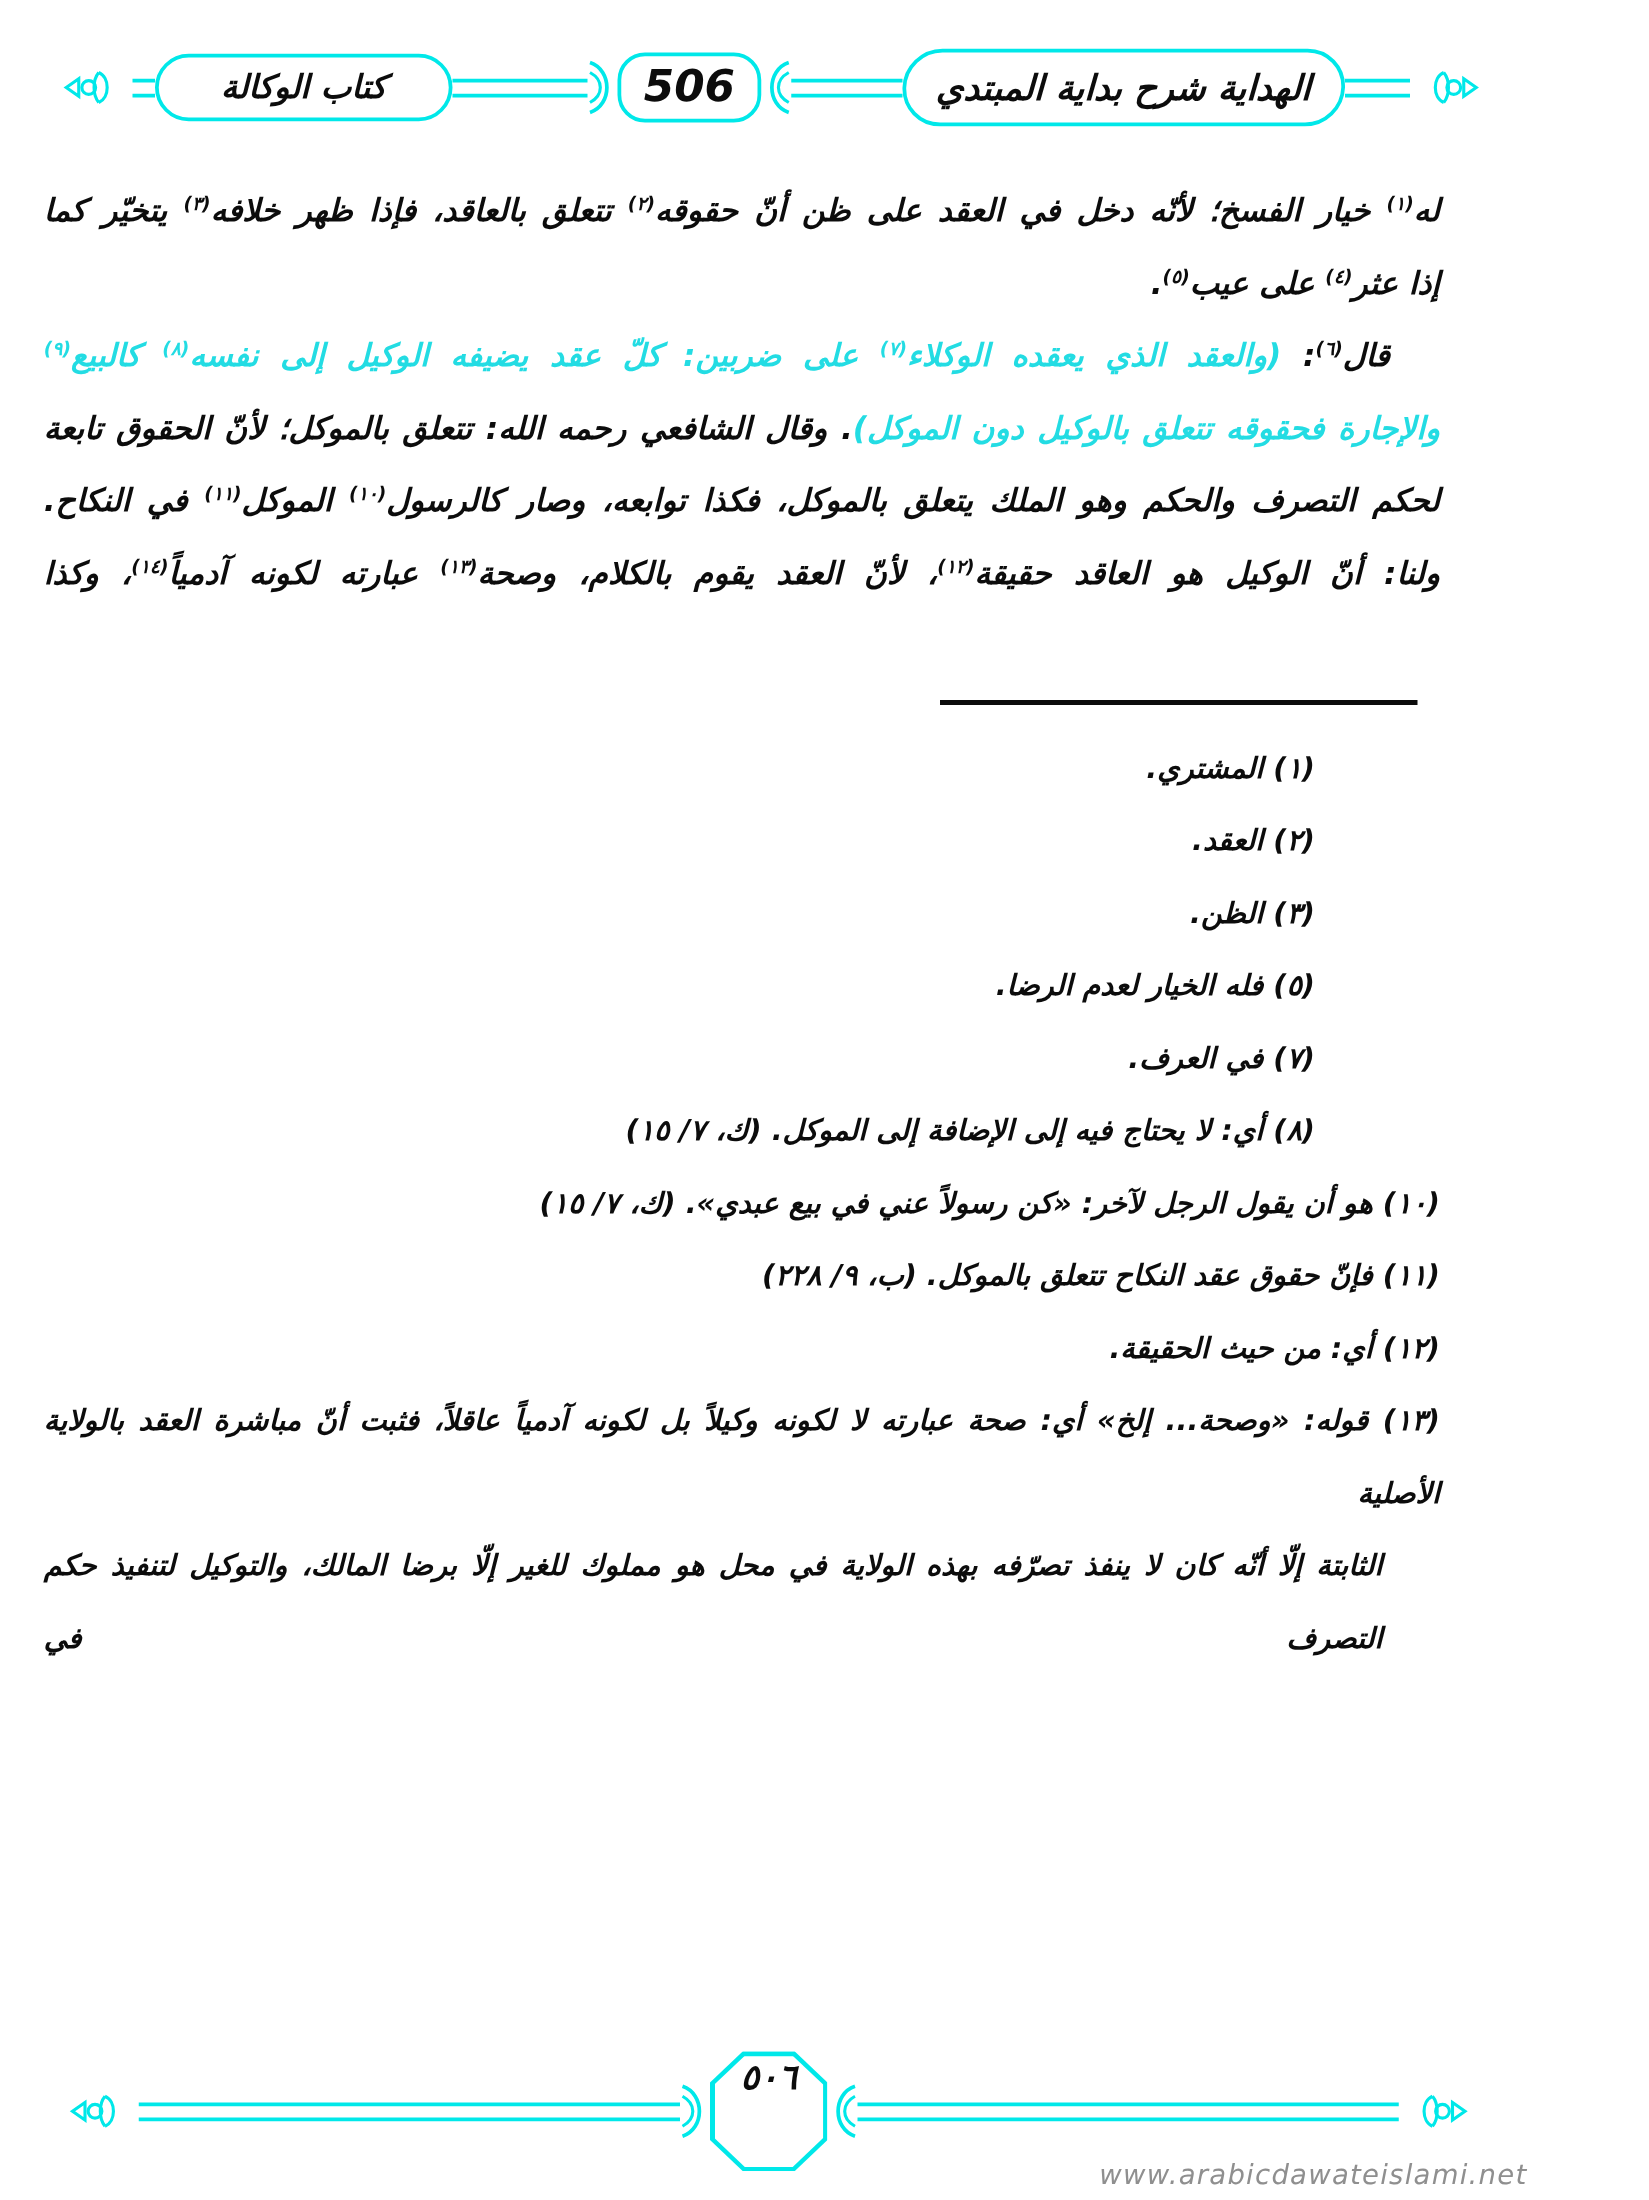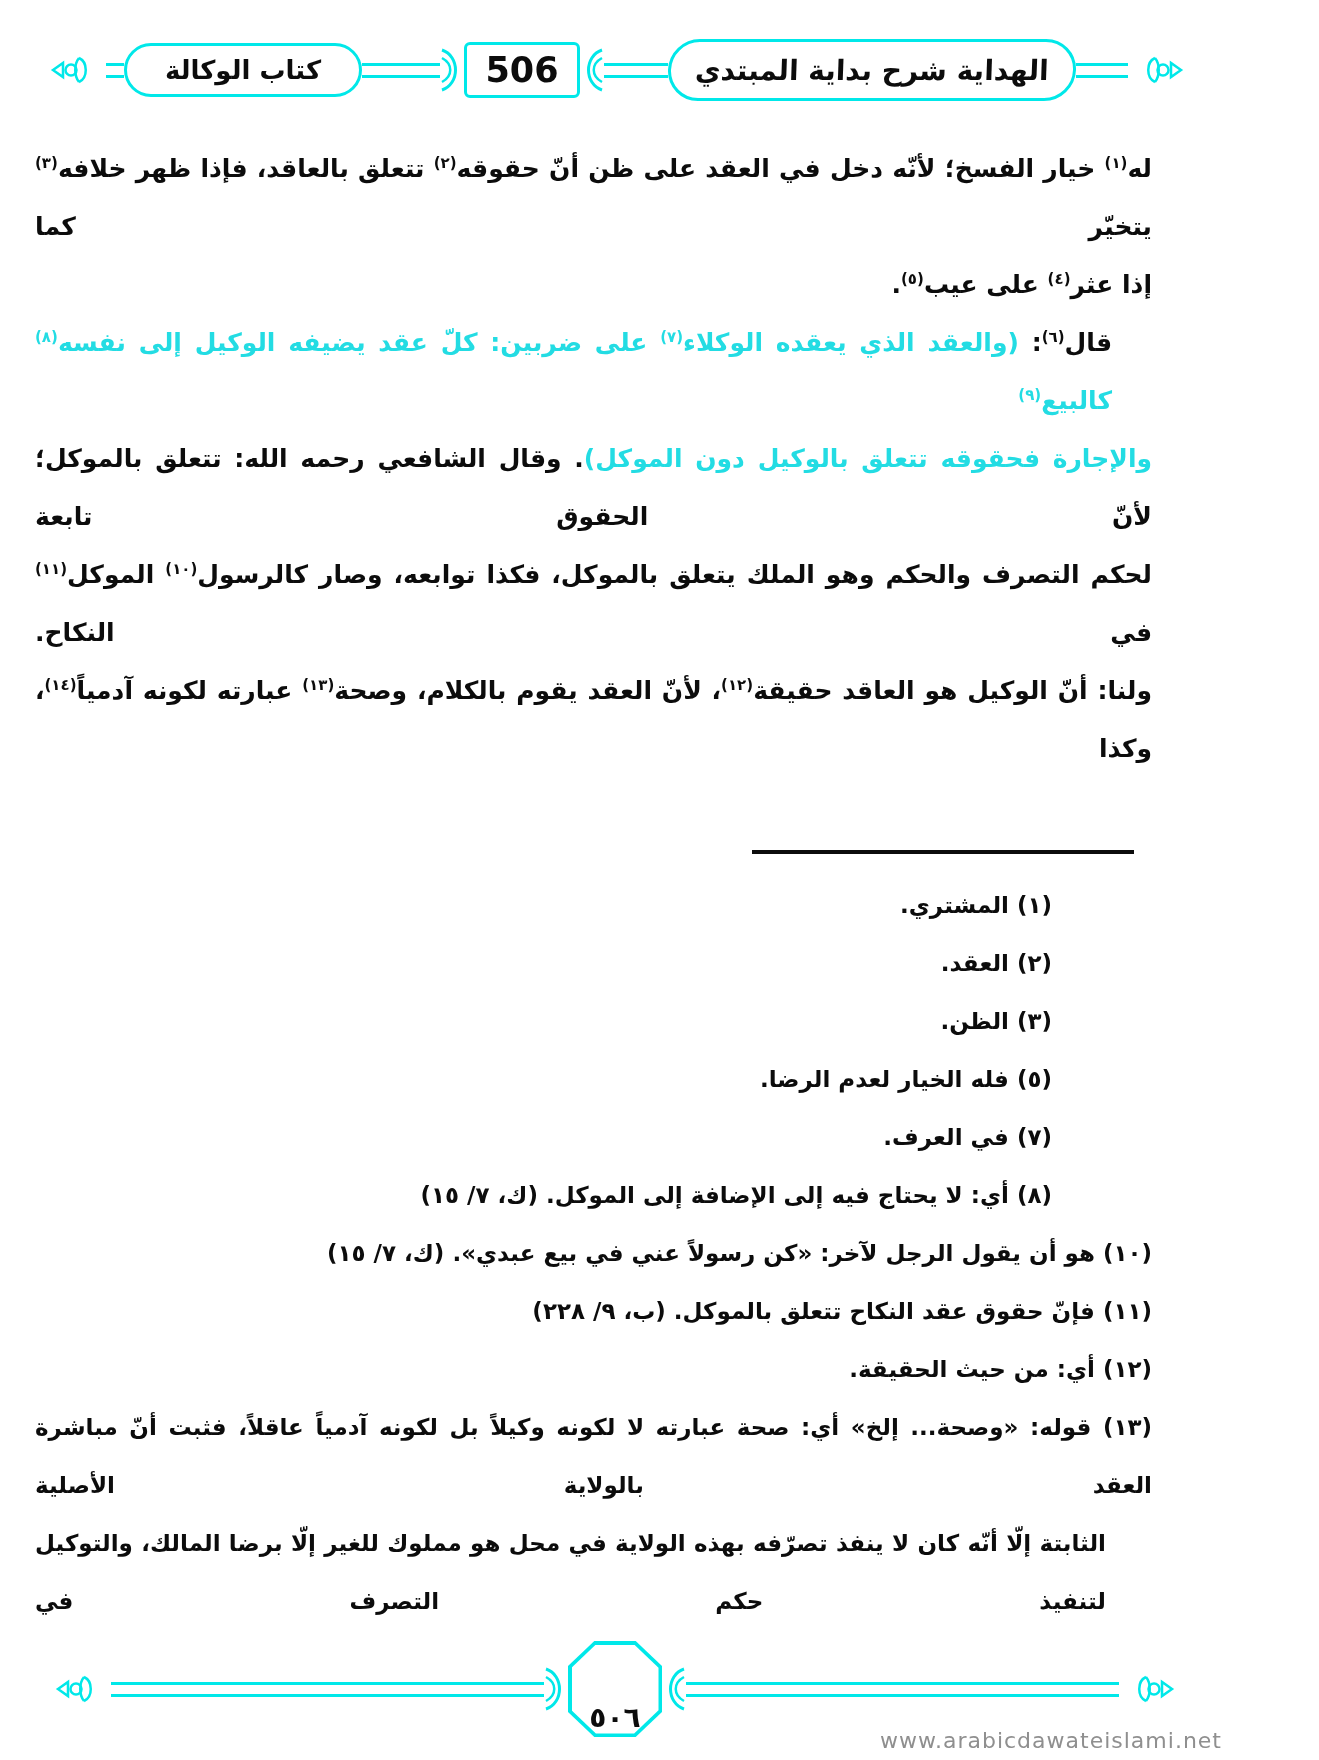--- a/index.html
+++ b/index.html
@@ -1,48 +1,48 @@
 <!DOCTYPE html>
 <html lang="ar" style="--accent: #00e8e9; --matn-text: #23dce3; --ink: #0c0c0c; --watermark: #8f8f8f; --paper: #ffffff;"><head>
 <meta charset="utf-8">
 <style>
   html,body{margin:0;padding:0;background:#fff;}
   .page{
     position:relative;width:1230px;height:1760px;background:var(--paper,#ffffff);
-    overflow:hidden;font-family:"DejaVu Sans",sans-serif;color:var(--ink,#0c0c0c);
+    overflow:hidden;font-family:"DejaVu Sans",sans-serif;color:var(--ink,#0c0c0c);font-style:italic;
   }
   
   .band{position:absolute;display:flex;align-items:center;direction:ltr;color:var(--accent,#00e8e9);}
   .header{top:36px;left:50px;right:46px;height:68px;}
   .bottom-border{top:1646px;left:55px;right:55px;height:86px;}
   .dline{height:9px;border-top:3px solid var(--accent);border-bottom:3px solid var(--accent);}
   .grow{flex:1 1 auto;}
   .cartouche{
     border:3px solid var(--accent);border-radius:34px;background:#fff;color:var(--ink);
     font-weight:bold;display:flex;align-items:center;justify-content:center;
     box-sizing:border-box;white-space:nowrap;
   }
   .section-cartouche{min-width:238px;height:54px;font-size:26px;padding:0 26px;}
   .title-cartouche{min-width:306px;height:62px;font-size:28px;padding:0 24px;transform:skewX(-2deg);}
   .num-badge{
-    border:3px solid var(--accent);border-radius:6px;background:#fff;color:var(--ink);
+    border:3px solid var(--accent);border-radius:22px;background:#fff;color:var(--ink);
     font-weight:bold;font-size:35px;height:56px;padding:0 18px;display:flex;align-items:center;
     font-family:"DejaVu Sans",sans-serif;direction:ltr;box-sizing:border-box;
   }
   svg.orn{flex:0 0 auto;display:block;}
   .flip{transform:scaleX(-1);}
   .octagon{
     flex:0 0 auto;width:94px;height:96px;background:var(--accent);
     clip-path:polygon(28% 0,72% 0,100% 26%,100% 74%,72% 100%,28% 100%,0 74%,0 26%);
     display:flex;align-items:center;justify-content:center;
   }
   .octagon-inner{
     width:87px;height:89px;background:#fff;
     clip-path:polygon(28% 0,72% 0,100% 26%,100% 74%,72% 100%,28% 100%,0 74%,0 26%);
-    display:flex;align-items:flex-end;justify-content:center;
+    display:flex;align-items:flex-start;justify-content:center;
     font-size:28px;font-weight:bold;color:var(--ink);
   }
   
   .content{position:absolute;top:140px;right:78px;width:1165px;direction:rtl;}
   .tline{
     font-size:25px;font-weight:bold;line-height:58px;text-align:justify;
     color:var(--ink);
   }
   .stretch{text-align-last:justify;margin-left:48px;-moz-text-align-last:justify;}
   .par-indent{padding-right:40px;}

